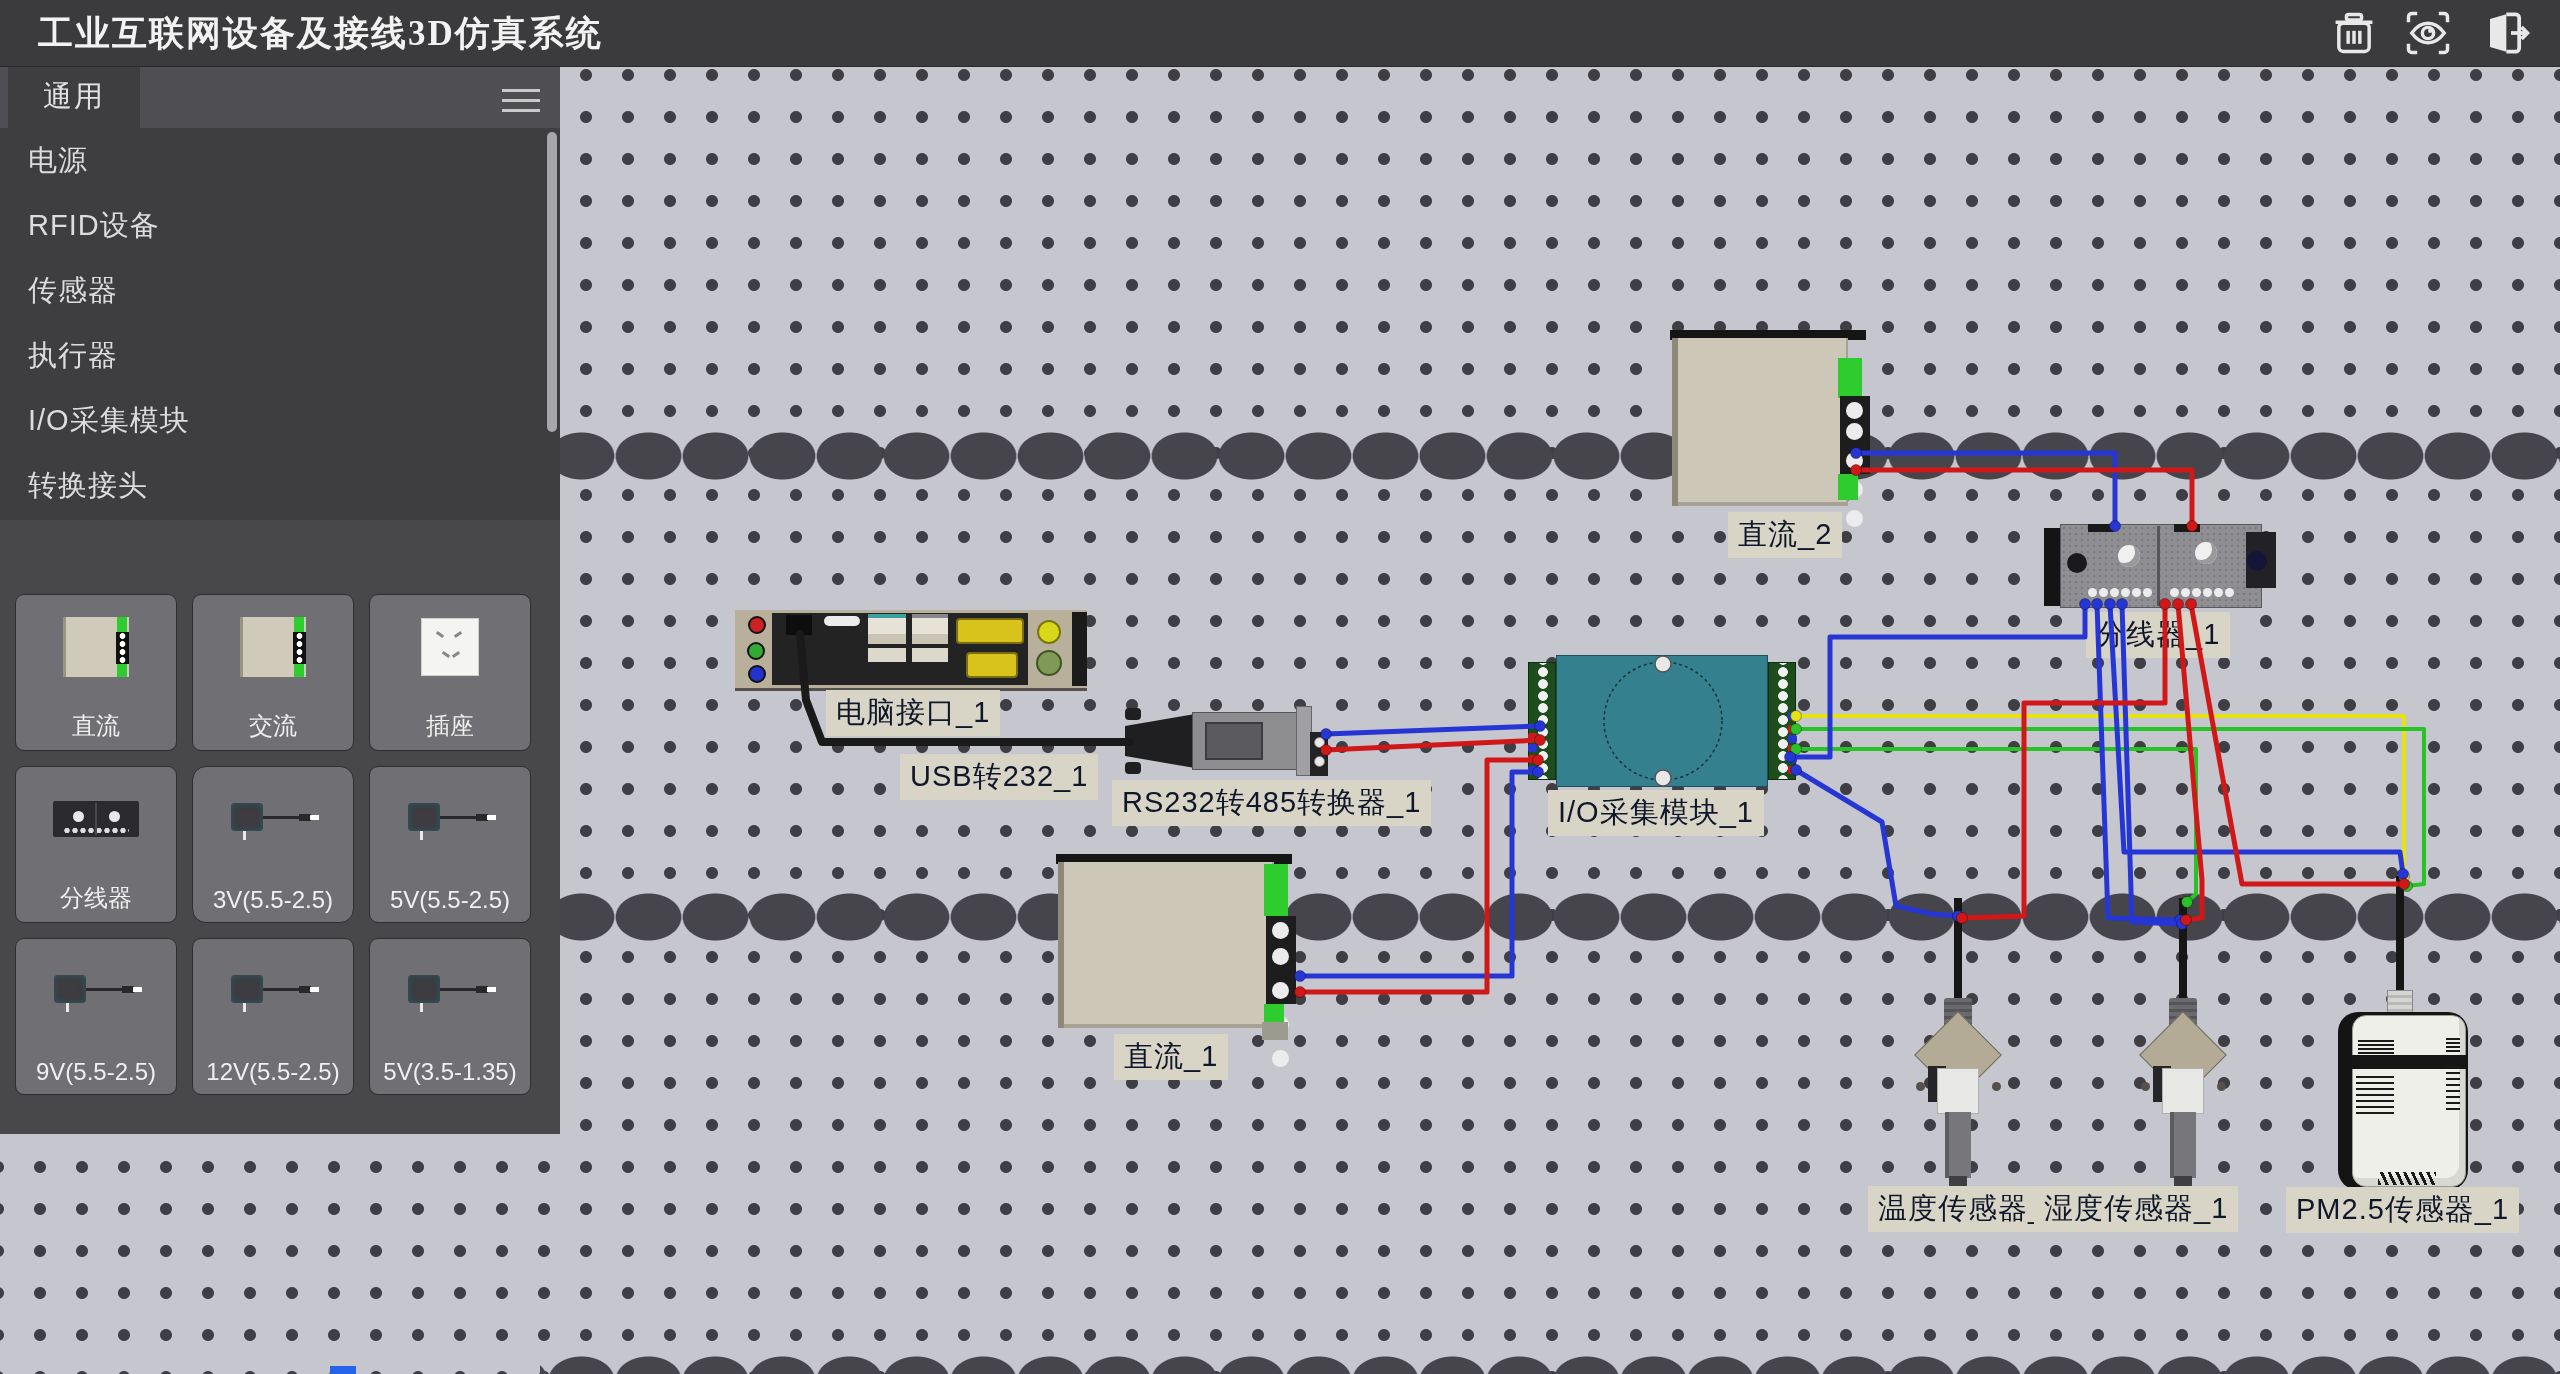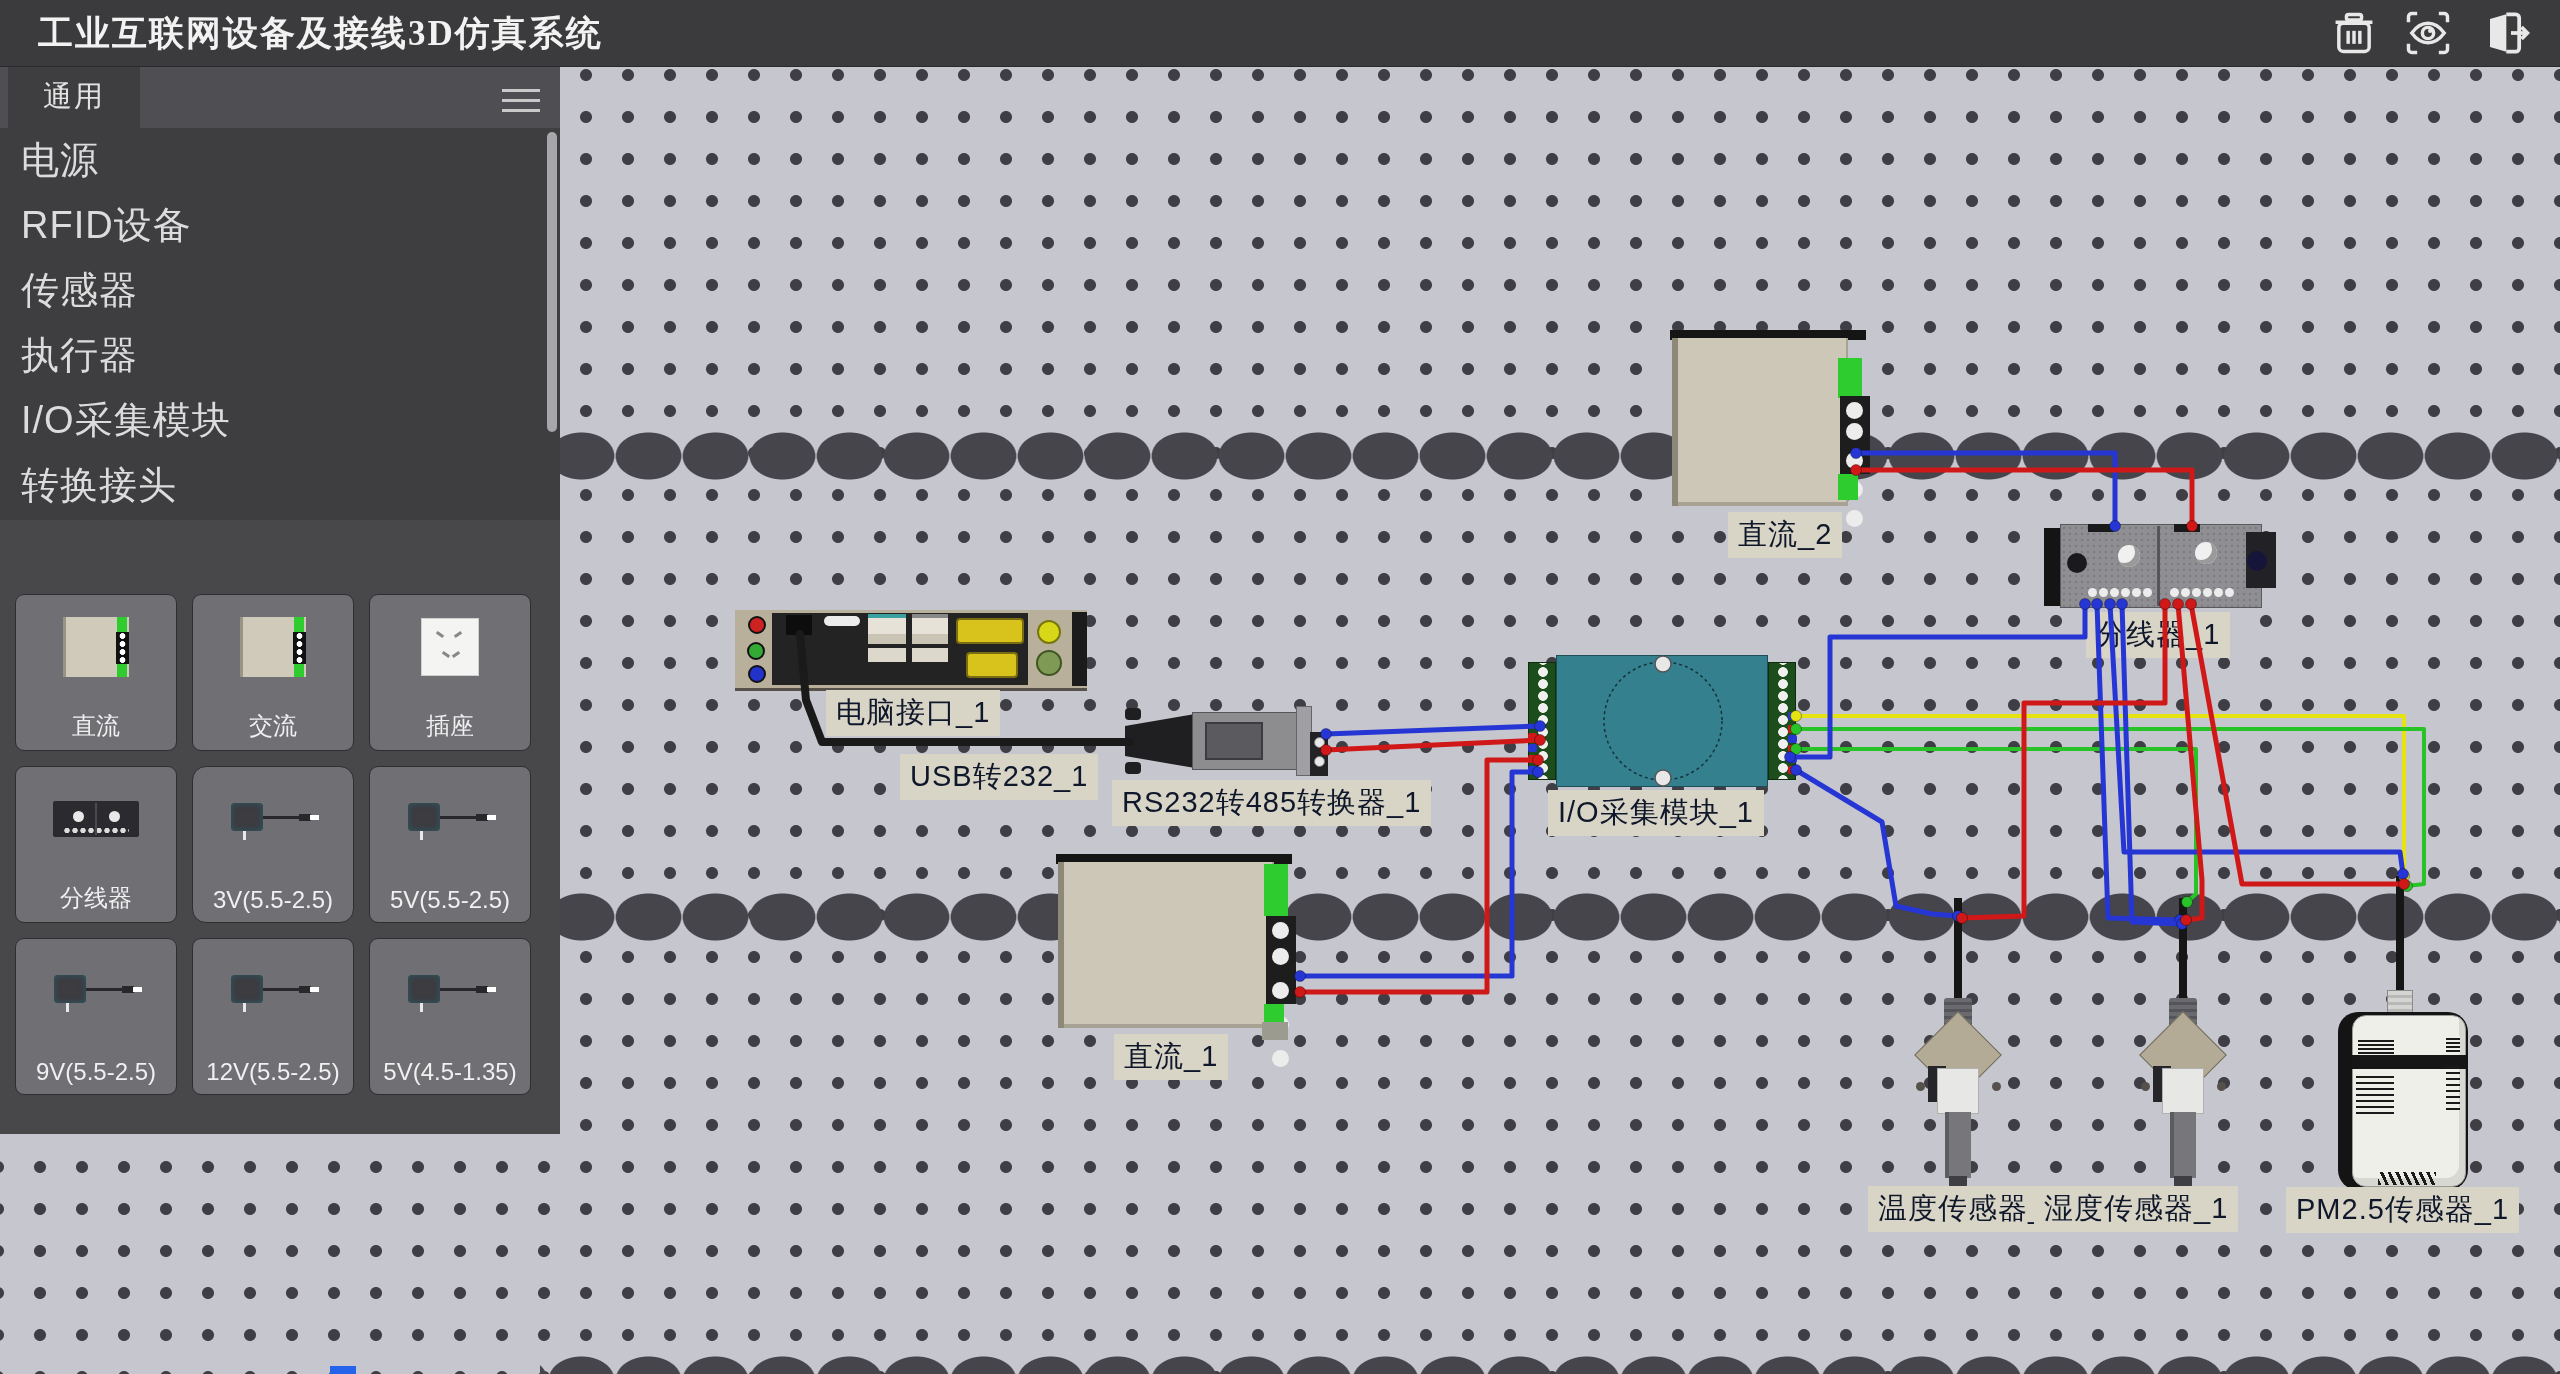--- a/index.html
+++ b/index.html
@@ -23,21 +23,21 @@
   #topicons{position:absolute;right:28px;top:0;height:66px;display:flex;align-items:center;gap:22px;}
   #topicons svg{display:block;}
   
   #sidebar{position:absolute;left:0;top:66px;width:560px;height:1068px;background:#48484b;z-index:9;}
   #tabstrip{position:absolute;left:0;top:0;width:560px;height:62px;background:#4f4f53;}
   #tab-general{position:absolute;left:8px;top:0;width:132px;height:62px;background:#3e3e41;
     color:#e3e3e3;font-size:29px;display:flex;align-items:center;justify-content:center;letter-spacing:2px;}
   #hamburger{position:absolute;right:20px;top:16px;width:38px;height:30px;cursor:pointer;}
   #hamburger div{height:3px;background:#c9c9c9;margin:7px 0;}
   #catlist{position:absolute;left:0;top:62px;width:560px;height:392px;background:#3e3e41;}
-  .cat{height:65px;line-height:65px;padding-left:21px;color:#dcdcdc;font-size:38px;letter-spacing:1px;}
+  .cat{height:65px;line-height:65px;padding-left:28px;color:#dcdcdc;font-size:29px;letter-spacing:1px;}
   #vscroll{position:absolute;left:547px;top:66px;width:10px;height:300px;background:#a7a7ab;border-radius:5px;}
   #tilegrid{position:absolute;left:0;top:454px;width:560px;height:854px;}
   .tile{position:absolute;width:162px;height:157px;background:#6f6f74;border:1px solid #2e2e31;
     border-radius:9px;box-sizing:border-box;}
   .tile .tlabel{position:absolute;bottom:8px;left:0;width:100%;text-align:center;color:#f0f0f0;font-size:24px;}
   .tile .timg{position:absolute;left:50%;top:52px;transform:translate(-50%,-50%);}
   #bluechip{position:absolute;left:330px;top:1366px;width:26px;height:8px;background:#2563eb;z-index:11;}
   .mini{position:relative;}
 </style>
 </head>
@@ -380,17 +380,17 @@
         <div class="tlabel">12V(5.5-2.5)</div>
       </div>
       <div class="tile" style="left: 369px; top: 418px;">
         <div class="timg mini" style="width: 96px; height: 44px;">
           <div style="position: absolute; left: 6px; top: 6px; width: 32px; height: 28px; background: rgb(60, 60, 65); border-radius: 4px; box-shadow: rgb(42, 90, 102) 0px 0px 6px inset;"></div>
           <div style="position: absolute; left: 18px; top: 34px; width: 3px; height: 9px; background: rgb(232, 232, 232);"></div>
           <div style="position: absolute; left: 38px; top: 19px; width: 38px; height: 2.5px; background: rgb(40, 40, 44);"></div>
           <div style="position: absolute; left: 74px; top: 16.5px; width: 12px; height: 7px; background: rgb(40, 40, 44);"></div>
           <div style="position: absolute; left: 85px; top: 17.5px; width: 9px; height: 5px; background: rgb(255, 255, 255);"></div>
         </div>
-        <div class="tlabel">5V(4.5-1.35)</div>
+        <div class="tlabel">5V(3.5-1.35)</div>
       </div>
     </div>
 </div>
 <div id="bluechip"></div>
 
 </body></html>

